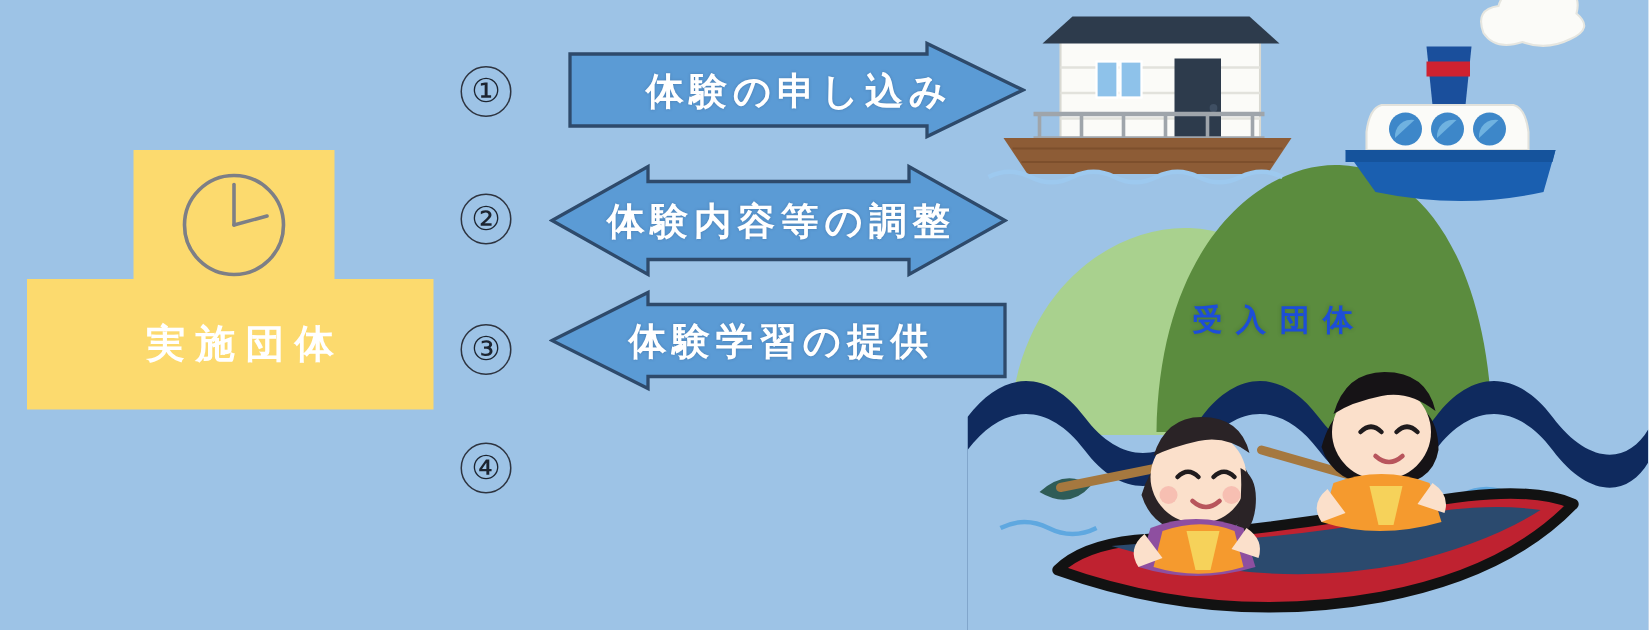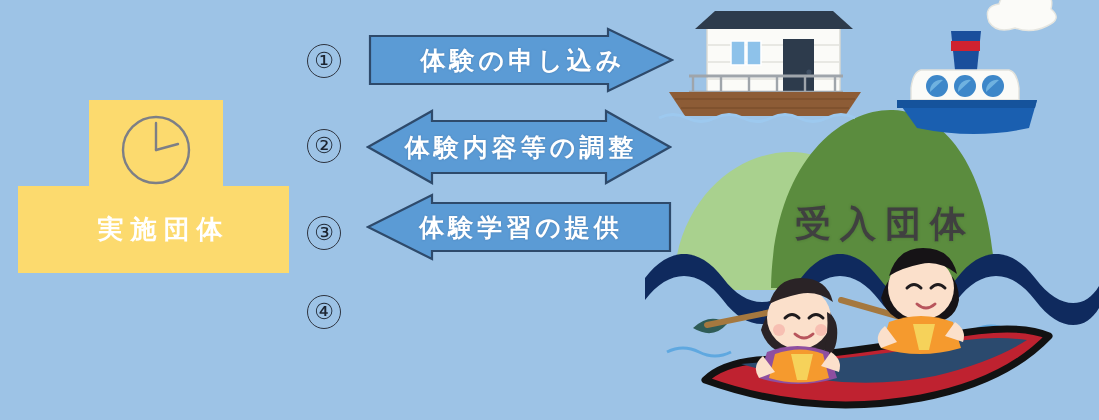--- a/index.html
+++ b/index.html
@@ -96,40 +96,40 @@
     justify-content: center;
     color: #ffffff;
     font-size: 25px;
     font-weight: bold;
     letter-spacing: 4px;
     text-indent: 4px;
     text-shadow: 0 0 2px rgba(40,70,110,.35);
     pointer-events: none;
   }
 
-  .a1 { left: 368px; top: 27px;  width: 306px; height: 66px; }
+  .a1 { left: 378px; top: 27px;  width: 306px; height: 66px; }
   .a2 { left: 366px; top: 107px; width: 306px; height: 80px; }
   .a3 { left: 366px; top: 192px; width: 306px; height: 70px; }
   .a4 { left: 366px; top: 279px; width: 306px; height: 68px; }
 
   
   .scenery {
     position: absolute;
     left: 645px;
     top: 0;
     width: 454px;
     height: 420px;
   }
   .scenery svg { display: block; }
   .host-label {
     position: absolute;
     left: 786px;
     top: 200px;
-    color: #404040;
-    font-size: 36px;
+    color: #1d4ed8;
+    font-size: 20px;
     font-weight: bold;
     letter-spacing: 9px;
     text-indent: 9px;
     text-shadow: 0 0 3px rgba(20,50,20,.25);
   }
 </style>
 </head>
 <body>
 
 <div id="stage">

